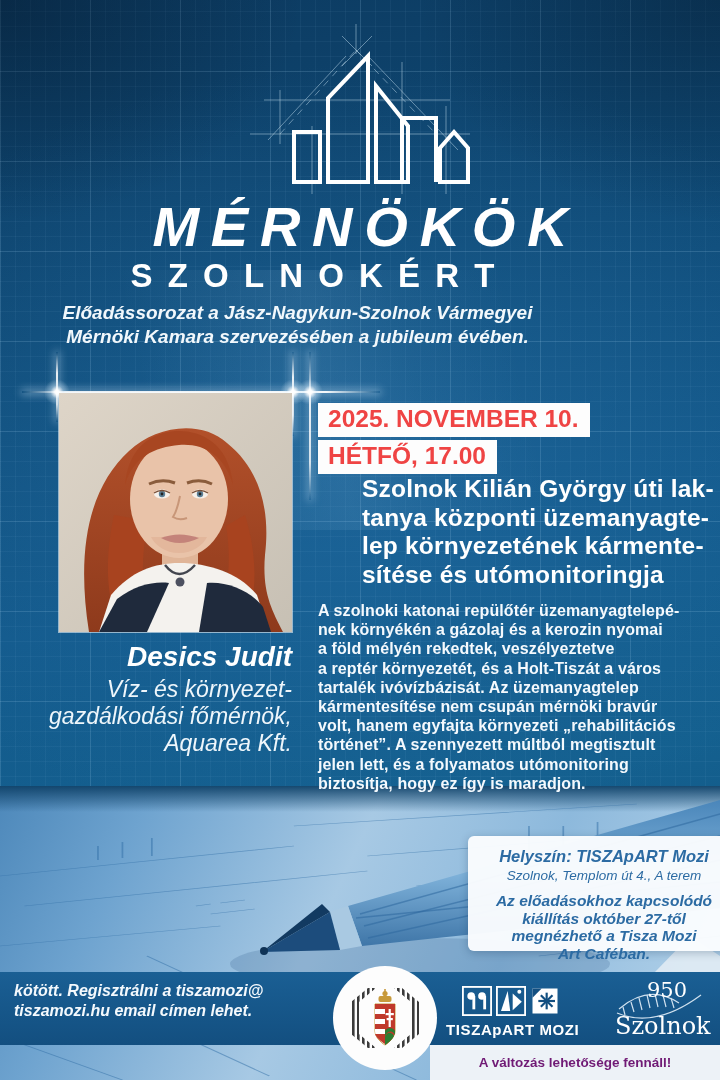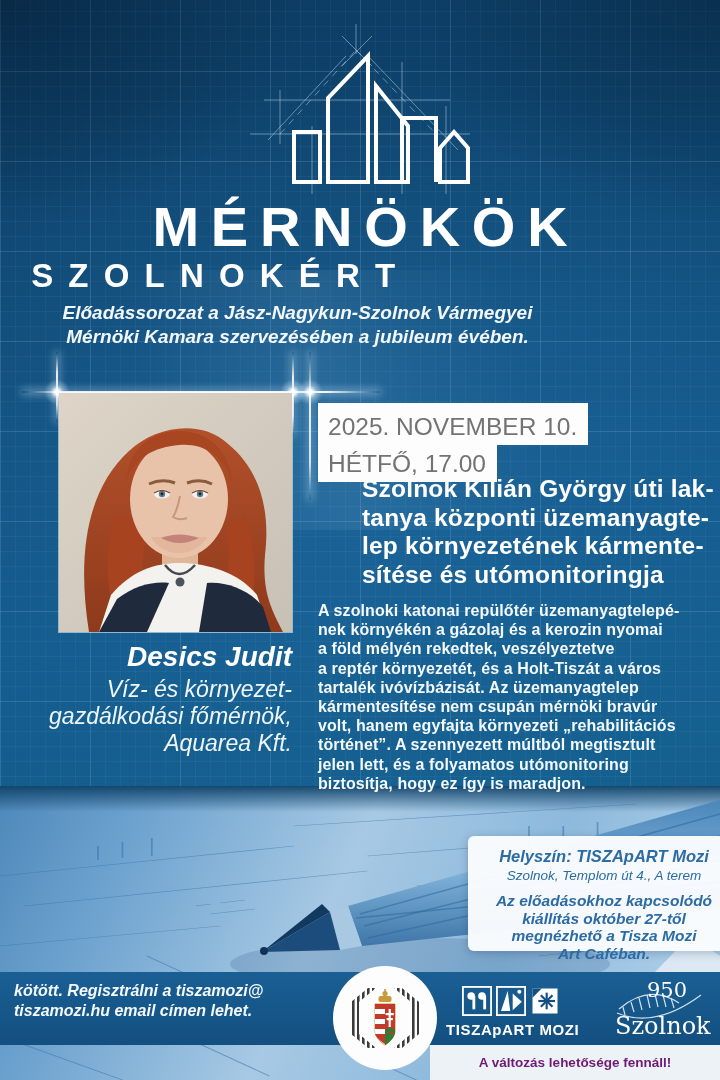--- a/index.html
+++ b/index.html
@@ -28,29 +28,29 @@
     left:0;top:0;width:720px;height:792px;pointer-events:none;
     background:
       radial-gradient(60% 40% at 0% 0%, rgba(4,22,40,.45), transparent 70%),
       radial-gradient(60% 40% at 100% 0%, rgba(4,22,40,.4), transparent 70%);
   }
   
   .flare-h{height:2px;background:linear-gradient(90deg,transparent,rgba(255,255,255,.9) 12%,rgba(255,255,255,.95) 85%,transparent);box-shadow:0 0 9px 1px rgba(210,235,255,.65);}
   .flare-v{width:2px;background:linear-gradient(180deg,transparent,rgba(255,255,255,.9) 30%,rgba(255,255,255,.8) 75%,transparent);box-shadow:0 0 9px 1px rgba(210,235,255,.55);}
   .flare-dot{width:26px;height:26px;border-radius:50%;background:radial-gradient(circle,rgba(255,255,255,.95) 0 12%,rgba(220,240,255,.35) 35%,transparent 70%);}
   
-  .main-title{left:0;top:194px;width:720px;text-align:center;font-size:56px;font-weight:bold;letter-spacing:.21em;padding-left:.21em;box-sizing:border-box;}
-  .sub-title{left:16px;top:257px;width:623px;font-size:33px;font-weight:bold;letter-spacing:.46em;padding-left:.46em;box-sizing:border-box;}
+  .main-title{left:0;top:194px;width:720px;text-align:center;font-size:56px;font-weight:bold;letter-spacing:.21em;padding-left:.21em;box-sizing:border-box;font-style:italic;}
+  .sub-title{left:1px;top:257px;width:623px;text-align:center;font-size:33px;font-weight:bold;letter-spacing:.46em;padding-left:.46em;box-sizing:border-box;}
   .series{left:0;top:301px;width:595px;text-align:center;font-style:italic;font-weight:bold;font-size:19px;line-height:24px;color:#f2f8fc;}
   
   .portrait{left:59px;top:393px;width:233px;height:239px;box-shadow:0 0 0 1px rgba(255,255,255,.55);}
   .speaker-name{right:428px;top:641px;left:0;text-align:right;font-size:28px;font-weight:bold;font-style:italic;}
   .speaker-role{right:428px;top:676px;left:0;text-align:right;font-size:23px;font-style:italic;line-height:27px;color:#eef6fb;padding-left:36px;}
   
-  .badge{left:318px;background:#fdfdfd;color:#737373;font-weight:normal;font-size:24.5px;padding:10px 11px 4px 10px;display:inline-block;white-space:nowrap;}
+  .badge{left:318px;background:#fdfdfd;color:#ef4444;font-weight:bold;font-size:24.5px;padding:2px 11px 4px 10px;display:inline-block;white-space:nowrap;}
   .talk-title{left:318px;top:475px;width:398px;font-size:24.5px;font-weight:bold;line-height:28.5px;letter-spacing:.2px;margin-left:44px;}
   .talk-desc{left:318px;top:601px;width:400px;font-size:16px;font-weight:bold;line-height:19.2px;letter-spacing:.1px;color:#f4f9fd;z-index:5;}
   
   .photo-strip{left:0;top:786px;width:720px;height:294px;
     background:
       linear-gradient(180deg, rgba(15,66,105,.95) 0, rgba(15,66,105,0) 26px),
       linear-gradient(115deg,#4d88ba 0%,#6ea3cf 18%,#a7c9e4 45%,#8db9dc 68%,#b9d6ec 100%);
   }
   .venue-box{left:440px;top:836px;width:272px;height:115px;background:rgba(250,252,254,.97);border-radius:6px;color:#2c6ba3;text-align:center;font-style:italic;box-shadow:0 2px 8px rgba(10,40,70,.25);z-index:6;margin-left:28px;}
   .venue-name{margin-top:11px;font-size:16.5px;font-weight:bold;}

